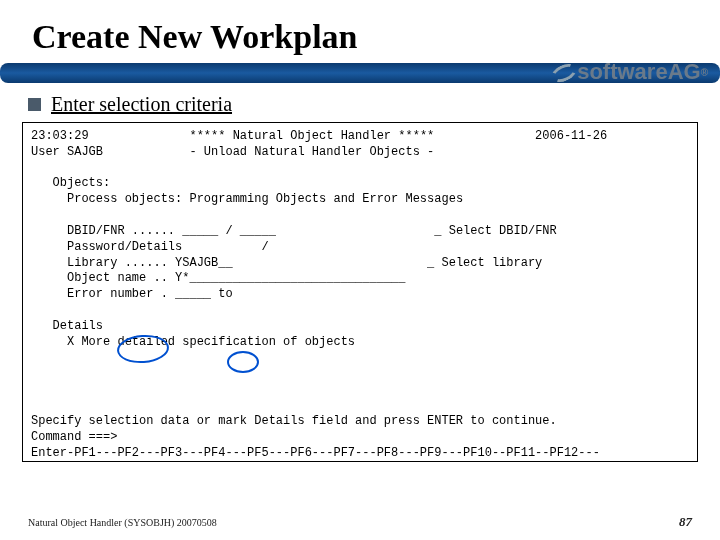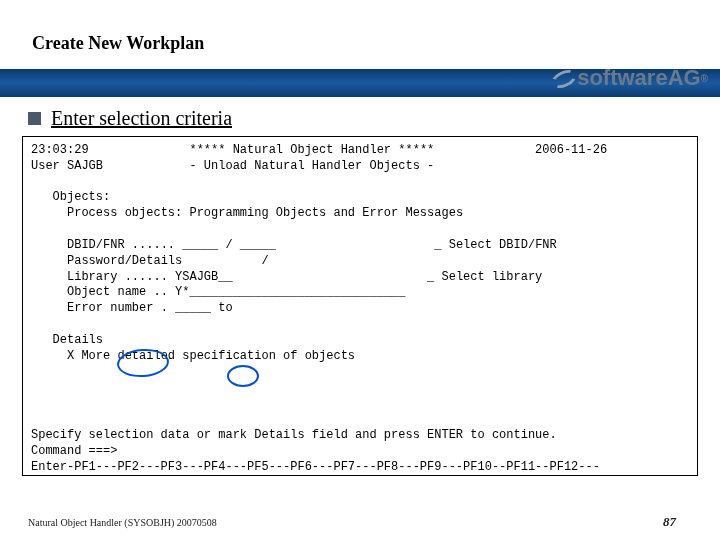--- a/index.html
+++ b/index.html
@@ -8,30 +8,30 @@
     height: 540px;
     background: #fff;
     font-family: "Times New Roman", serif;
     position: relative;
     overflow: hidden;
   }
   .title-block {
     padding: 18px 0 6px 32px;
   }
   .title {
-    font-size: 18px;
+    font-size: 34px;
     font-weight: bold;
     color: #000;
-    margin-top: 15px;
   }
   .blue-bar {
     position: relative;
-    height: 28px;
+    height: 20px;
     background: linear-gradient(to bottom, #0b3a6f 0%, #1a5aa0 50%, #0b3a6f 100%);
-    margin-top: 9px;
+    margin-top: 1px;
+    border-radius: 8px;
   }
   .logo {
     position: absolute;
     right: 12px;
     top: -4px;
     font-family: Arial, sans-serif;
     font-size: 22px;
     font-weight: bold;
     color: #6a7a8a;
     display: flex;
@@ -87,21 +87,21 @@
     border: 2px solid #0050d0;
     border-radius: 50%;
     background: transparent;
     pointer-events: none;
   }
   .circle1 { width: 52px; height: 28px; left: 94px; top: 212px; transform: rotate(-4deg); }
   .circle2 { width: 32px; height: 22px; left: 204px; top: 228px; }
   .footer {
     position: absolute;
     bottom: 10px;
-    left: 0; right: 16px;
+    left: 0; right: 0;
     display: flex;
     justify-content: space-between;
     align-items: center;
     font-size: 10px;
     color: #222;
     font-family: "Times New Roman", serif;
     padding: 0 28px;
   }
   .footer .page {
     font-size: 13px;

